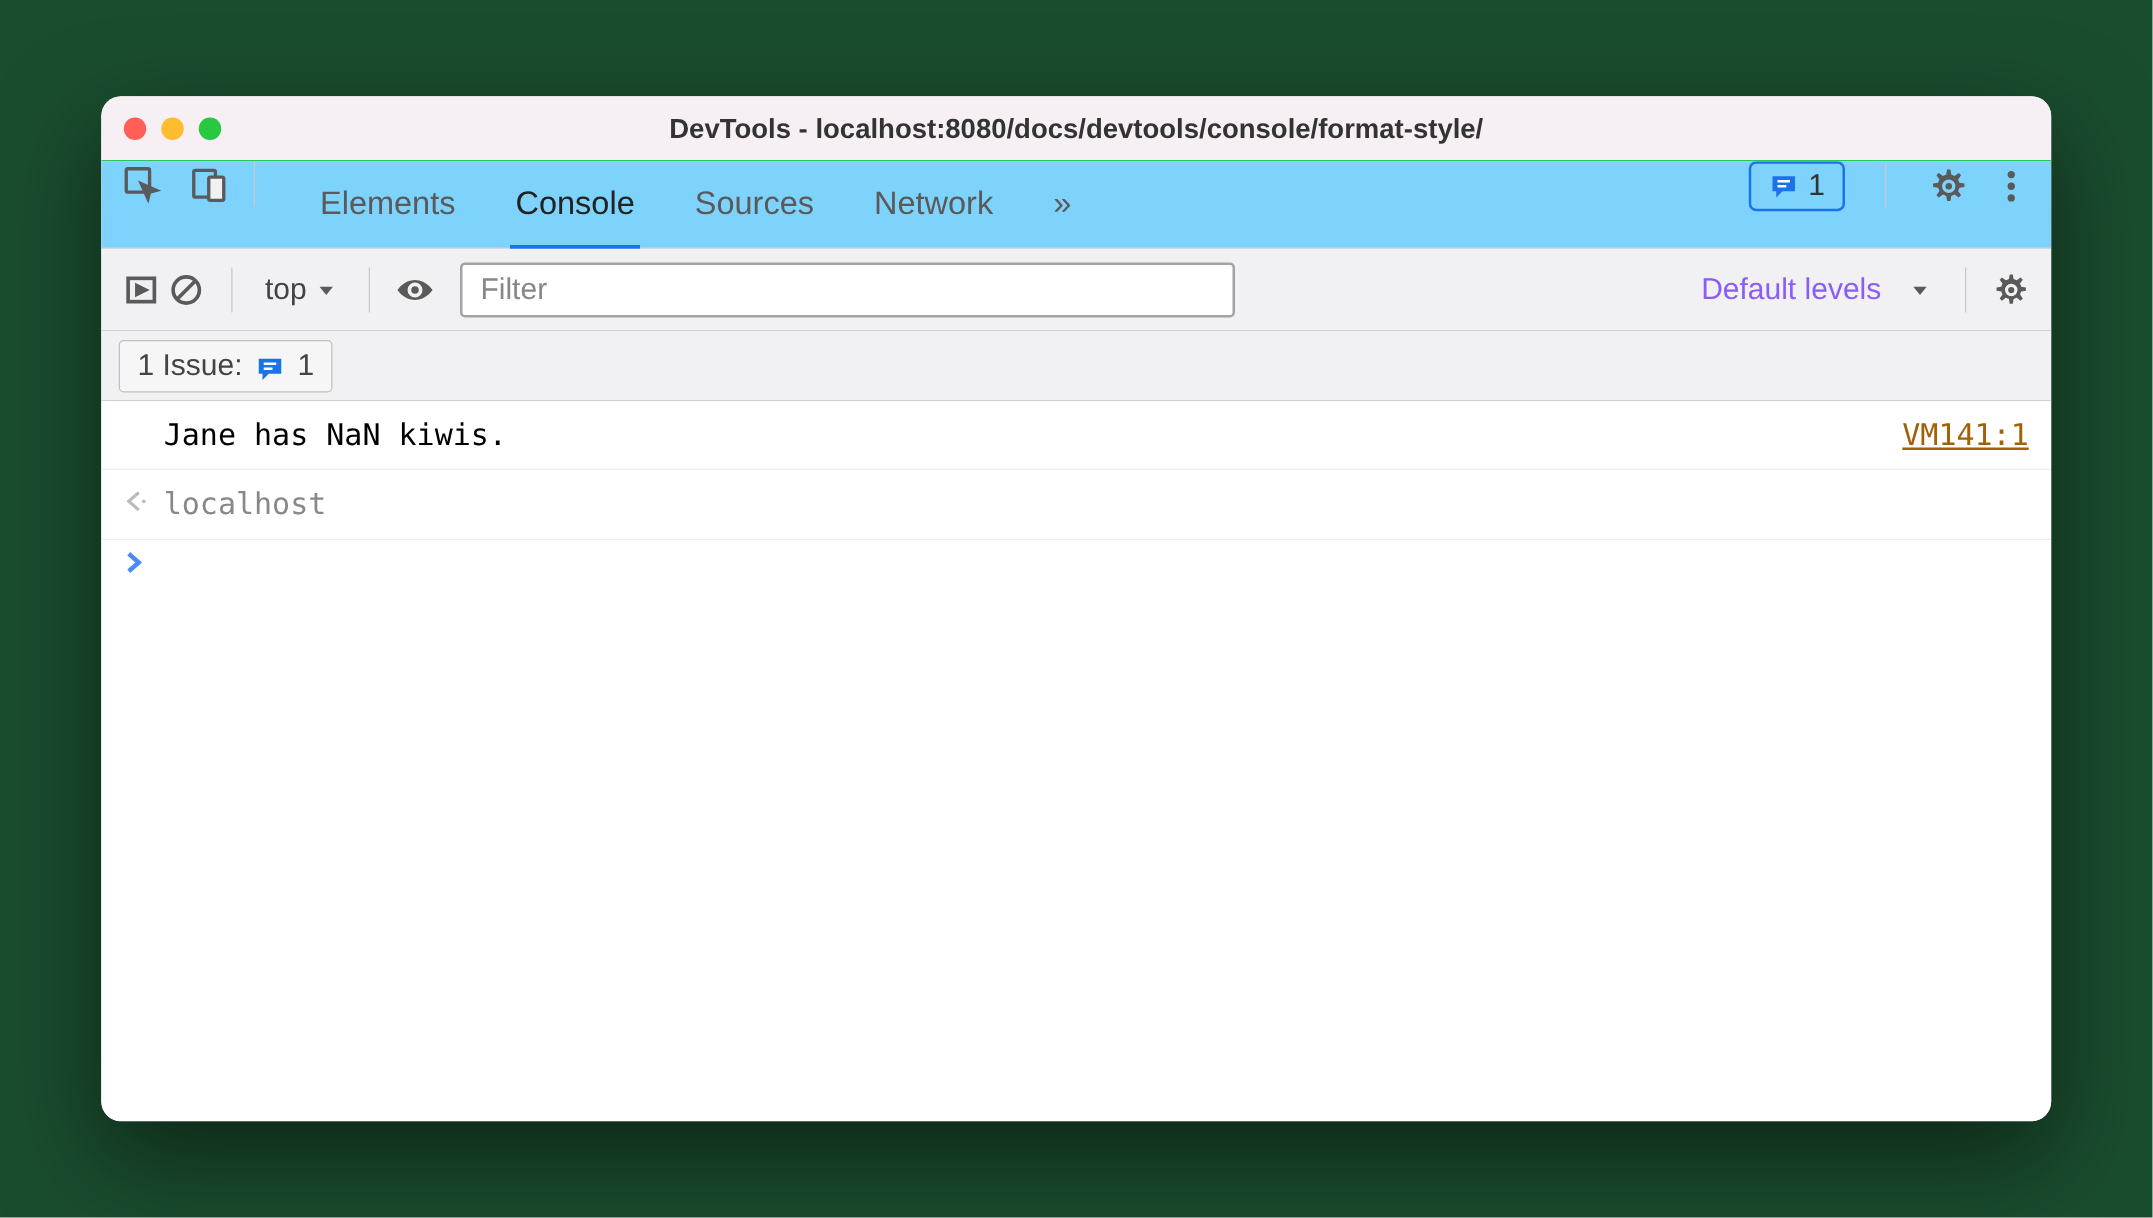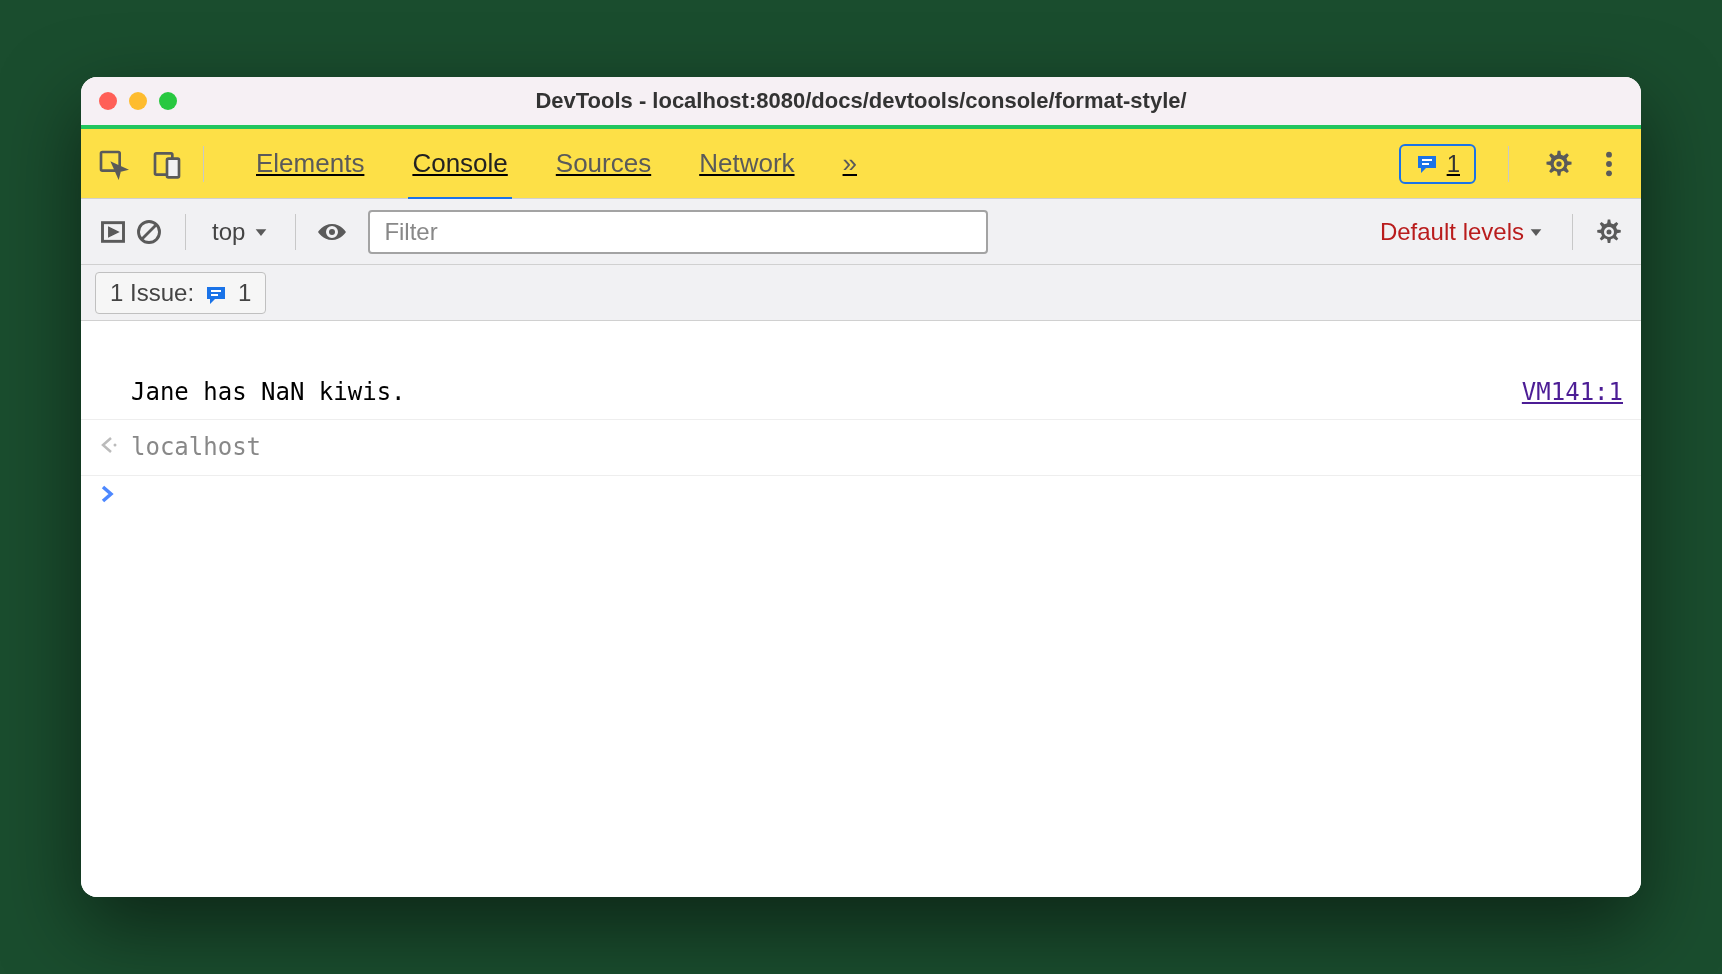--- a/index.html
+++ b/index.html
@@ -21,47 +21,46 @@
       overflow: hidden;
       display: flex;
       flex-direction: column;
     }
     .titlebar {
       height: 52px;
       background: #f6f0f4;
       display: flex;
       align-items: center;
       padding: 0 18px;
-      border-bottom: 4px solid #22c55e;
+      border-bottom: 1px solid #22c55e;
       position: relative;
     }
     .traffic-lights {
       display: flex;
       gap: 12px;
     }
     .light { width: 18px; height: 18px; border-radius: 50%; }
     .light.red { background: #ff5f57; }
     .light.yellow { background: #febc2e; }
     .light.green { background: #28c840; }
     .title {
       position: absolute;
       left: 50%;
       transform: translateX(-50%);
       font-size: 22px;
       font-weight: 600;
       color: #333;
     }
     .tabbar {
       height: 70px;
-      background: #fde047;
+      background: #7dd3fc;
       border-bottom: 1px solid #d0d0d0;
       display: flex;
-      align-items: center;
+      align-items: flex-start;
       padding: 0 14px;
-      text-decoration: underline;
     }
     .toolgroup {
       display: flex;
       align-items: center;
       gap: 18px;
     }
     .divider {
       width: 1px;
       height: 36px;
       background: #c8c8c8;
@@ -133,23 +132,23 @@
       padding: 0 14px;
       font-size: 24px;
       background: #fff;
       margin: 0 18px;
       color: #0f172a;
     }
     .filter-input::placeholder { color: #888; }
     .levels-select {
       display: flex;
       align-items: center;
-      gap: 4px;
-      font-size: 24px;
-      color: #b91c1c;
+      gap: 23px;
+      font-size: 24px;
+      color: #8b5cf6;
       margin-left: auto;
       margin-right: 10px;
     }
     .issuesbar {
       height: 56px;
       background: #f1f1f3;
       border-bottom: 1px solid #d0d0d0;
       display: flex;
       align-items: center;
       padding: 0 14px;
@@ -186,26 +185,25 @@
       color: #888;
       font-family: -apple-system, sans-serif;
     }
     .gutter.prompt { color: #888; }
     .gutter.return-arrow { color: #bbb; }
     .gutter.blue-prompt { color: #4d88ff; font-weight: bold; }
     .content { flex: 1; }
     .code { color: #222; }
     .code .str { color: #c41a16; }
     .src-link {
-      color: #4c1d95;
+      color: #a16207;
       text-decoration: underline;
       margin-left: auto;
       flex-shrink: 0;
       padding-left: 20px;
-      margin-top: 44px;
     }
     .undef { color: #888; }
     svg { display: block; }
   </style>
 </head>
 <body>
 
 <div class="window">
 
   <div class="titlebar">

